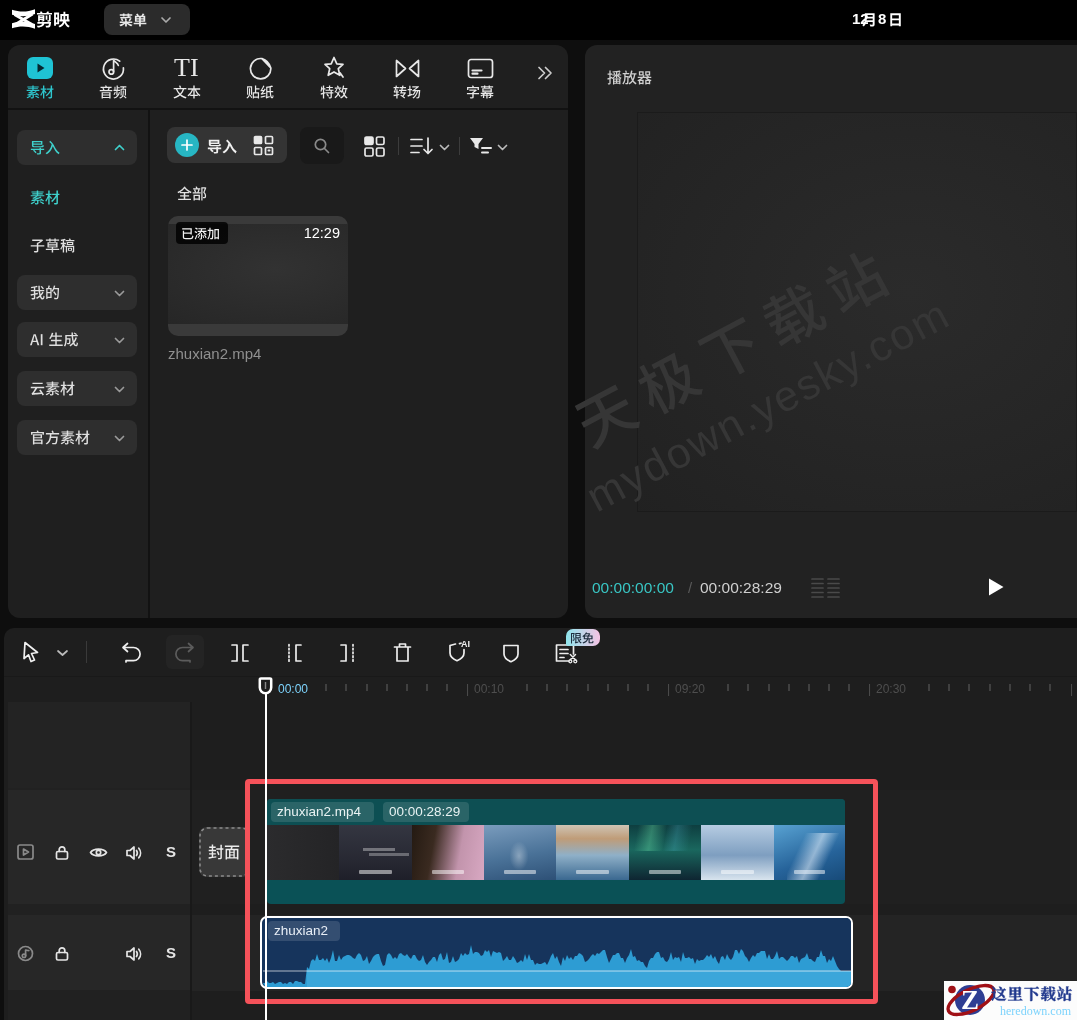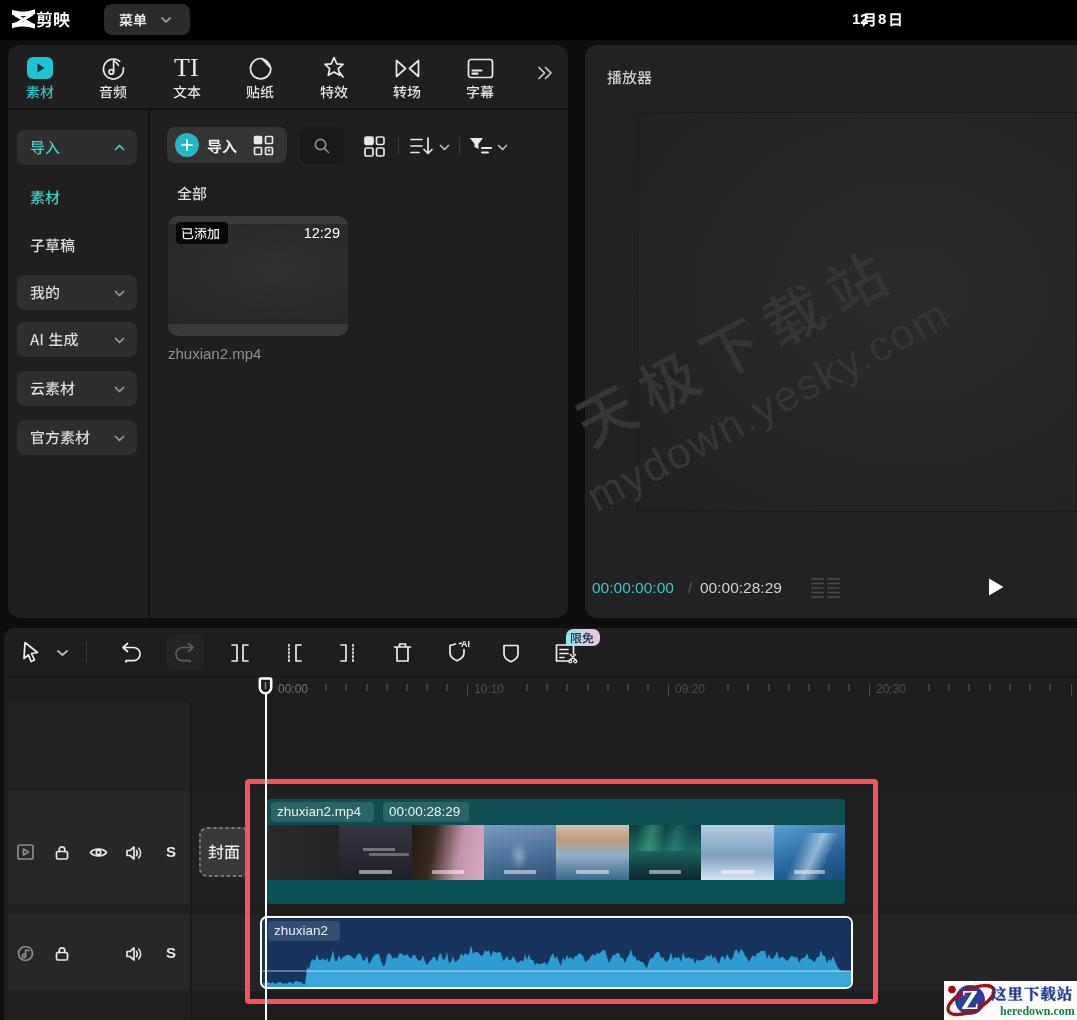--- a/index.html
+++ b/index.html
@@ -295,23 +295,23 @@
 <div class="a" style="left:808px;top:684px;width:1.5px;height:7px;background:#404040"></div>
 <div class="a" style="left:828px;top:684px;width:1.5px;height:7px;background:#404040"></div>
 <div class="a" style="left:848px;top:684px;width:1.5px;height:7px;background:#404040"></div>
 <div class="a" style="left:928px;top:684px;width:1.5px;height:7px;background:#404040"></div>
 <div class="a" style="left:948px;top:684px;width:1.5px;height:7px;background:#404040"></div>
 <div class="a" style="left:968px;top:684px;width:1.5px;height:7px;background:#404040"></div>
 <div class="a" style="left:989px;top:684px;width:1.5px;height:7px;background:#404040"></div>
 <div class="a" style="left:1009px;top:684px;width:1.5px;height:7px;background:#404040"></div>
 <div class="a" style="left:1029px;top:684px;width:1.5px;height:7px;background:#404040"></div>
 <div class="a" style="left:1049px;top:684px;width:1.5px;height:7px;background:#404040"></div>
-<div class="a" style="left:278px;top:682px;color:#737373;font-size:12px">00:00</div>
+<div class="a" style="left:278px;top:682px;color:#7dd3fc;font-size:12px">00:00</div>
 <div class="a" style="left:466px;top:682px;color:#4e4e4e;font-size:12px">|</div>
-<div class="a" style="left:474px;top:682px;color:#4e4e4e;font-size:12px">10:10</div>
+<div class="a" style="left:474px;top:682px;color:#4e4e4e;font-size:12px">00:10</div>
 <div class="a" style="left:667px;top:682px;color:#4e4e4e;font-size:12px">|</div>
 <div class="a" style="left:675px;top:682px;color:#4e4e4e;font-size:12px">09:20</div>
 <div class="a" style="left:868px;top:682px;color:#4e4e4e;font-size:12px">|</div>
 <div class="a" style="left:876px;top:682px;color:#4e4e4e;font-size:12px">20:30</div>
 <div class="a" style="left:1070px;top:682px;color:#4e4e4e;font-size:12px">|</div>
 <div class="a" style="left:8px;top:702px;width:182px;height:318px;background:#212121"></div>
 <div class="a" style="left:8px;top:702px;width:182px;height:86px;background:#232323"></div>
 <div class="a" style="left:8px;top:790px;width:182px;height:114px;background:#272727"></div>
 <div class="a" style="left:8px;top:915px;width:182px;height:75px;background:#272727"></div>
 <div class="a" style="left:190px;top:702px;width:2px;height:318px;background:#191919"></div>
@@ -409,21 +409,21 @@
 <circle cx="8" cy="8.5" r="3.8" fill="#9e1016"></circle>
 <text x="26" y="28" font-family="Liberation Serif" font-size="27" font-weight="bold" fill="#fff" text-anchor="middle">Z</text>
 </svg>
 <svg style="position:absolute;left:991px;top:986px;width:82.2px;height:15.5px;color:#223a8e;z-index:62;" viewBox="0 0 530 100" preserveAspectRatio="none">
     <use href="#gs8fd9" x="0" stroke="currentColor" stroke-width="3"></use>
     <use href="#gs91cc" x="106" stroke="currentColor" stroke-width="3"></use>
     <use href="#gs4e0b" x="212" stroke="currentColor" stroke-width="3"></use>
     <use href="#gs8f7d" x="318" stroke="currentColor" stroke-width="3"></use>
     <use href="#gs7ad9" x="424" stroke="currentColor" stroke-width="3"></use>
   </svg>
-<div class="a" style="left:1000px;top:1004px;color:#15803d;font-size:12px;font-weight:bold;font-family:'Liberation Serif',serif;z-index:61">heredown.com</div>
+<div class="a" style="left:1000px;top:1004px;color:#7dd3fc;font-size:12px;font-weight:normal;font-family:'Liberation Serif',serif;z-index:61">heredown.com</div>
 <svg style="position:absolute;width:0;height:0">
     <defs>
       <path id="gb5165" fill="currentColor" d="M27.1 14.0C33.4 18.2 38.5 23.5 42.8 29.5C36.9 56.0 24.6 75.4 3.2 86.0C6.4 88.3 12.0 93.3 14.2 95.8C32.3 85.1 44.7 68.2 52.6 45.3C62.8 64.1 71.4 84.6 92.0 96.1C92.7 92.4 95.9 85.6 97.8 82.3C65.5 61.9 66.6 26.9 34.6 3.6Z"></path>
       <path id="gb526a" fill="currentColor" d="M57.0 26.4V51.8H67.0V26.4ZM75.9 24.1V53.6C75.9 54.7 75.5 55.0 74.3 55.0C73.2 55.1 69.5 55.1 66.2 54.9C67.2 57.1 68.5 60.2 69.0 62.6C74.9 62.6 79.1 62.6 82.2 61.4C85.4 60.2 86.3 58.4 86.3 53.9V24.1ZM65.6 2.6C64.6 5.4 62.5 9.1 60.7 12.0H33.8L38.3 11.2C37.6 8.7 35.7 5.0 33.8 2.5L22.6 4.5C24.0 6.7 25.4 9.7 26.2 12.0H6.0V21.0H94.2V12.0H72.7C74.3 9.8 76.0 7.3 77.7 4.6ZM8.1 64.9V74.3H36.9C33.7 81.4 26.3 85.3 4.4 87.4C6.4 89.8 9.1 94.5 9.9 97.4C37.1 93.7 45.9 86.6 49.5 74.3H76.1C75.2 81.3 74.1 84.8 72.7 86.0C71.6 86.7 70.6 86.8 68.6 86.8C66.4 86.8 60.9 86.8 55.7 86.3C57.5 89.1 58.9 93.4 59.0 96.5C64.9 96.7 70.4 96.7 73.6 96.4C77.2 96.2 79.9 95.4 82.3 93.1C85.2 90.2 87.0 83.6 88.4 69.3C88.6 67.9 88.9 64.9 88.9 64.9ZM39.2 32.0V35.9H22.2V32.0ZM12.4 25.0V62.2H22.2V52.3H39.2V54.2C39.2 55.1 38.9 55.4 38.0 55.4C37.1 55.4 34.4 55.4 31.9 55.3C32.9 57.1 34.0 59.8 34.5 62.0C39.2 62.0 43.0 62.0 45.6 60.9C48.2 59.7 49.0 58.1 49.0 54.2V25.0ZM39.2 42.1V46.0H22.2V42.1Z"></path>
       <path id="gb5355" fill="currentColor" d="M25.4 45.8H43.6V52.7H25.4ZM56.0 45.8H75.0V52.7H56.0ZM25.4 29.9H43.6V36.7H25.4ZM56.0 29.9H75.0V36.7H56.0ZM68.2 3.8C66.2 8.8 62.8 15.2 59.5 20.1H38.0L42.4 18.0C40.4 13.8 35.8 7.8 32.0 3.4L21.6 8.1C24.5 11.6 27.7 16.3 29.8 20.1H13.7V62.5H43.6V69.1H4.8V80.2H43.6V96.7H56.0V80.2H95.5V69.1H56.0V62.5H87.4V20.1H73.1C75.8 16.4 78.8 12.0 81.6 7.7Z"></path>
       <path id="gb5bfc" fill="currentColor" d="M18.9 72.5C25.3 77.2 33.0 84.2 36.1 89.0L44.9 80.8C42.1 76.9 36.6 72.1 31.2 68.1H61.7V84.4C61.7 85.9 61.1 86.4 59.0 86.4C57.1 86.4 49.1 86.4 43.0 86.1C44.6 89.1 46.4 93.7 47.0 96.9C56.3 96.9 63.1 96.8 67.8 95.3C72.6 93.8 74.2 90.9 74.2 84.7V68.1H94.7V57.0H74.2V51.2H61.7V57.0H5.6V68.1H23.7ZM12.2 11.7V34.7C12.2 46.3 18.2 49.1 37.7 49.1C42.4 49.1 68.1 49.1 72.9 49.1C87.2 49.1 91.8 46.8 93.4 36.7C89.9 36.2 85.1 34.9 82.1 33.3C81.2 38.6 79.5 39.4 71.8 39.4C65.3 39.4 42.6 39.4 37.5 39.4C26.8 39.4 24.8 38.7 24.8 34.5V32.8H82.7V5.7H12.2ZM24.8 15.9H70.9V22.5H24.8Z"></path>
       <path id="gb65e5" fill="currentColor" d="M27.7 54.5H72.3V77.1H27.7ZM27.7 42.7V21.2H72.3V42.7ZM15.4 9.1V95.8H27.7V89.2H72.3V95.6H85.2V9.1Z"></path>
       <path id="gb6620" fill="currentColor" d="M61.5 3.9V18.0H43.1V50.5H38.1V61.3H59.4C56.3 72.0 48.9 81.3 32.0 87.7C34.4 89.7 38.0 94.1 39.5 96.6C55.6 90.3 64.0 81.2 68.3 70.6C73.1 82.4 80.2 91.7 90.6 97.3C92.3 94.3 95.8 89.9 98.3 87.7C87.4 82.8 80.0 73.1 75.7 61.3H97.3V50.5H92.5V18.0H72.5V3.9ZM53.7 50.5V28.7H61.5V42.5C61.5 45.2 61.4 47.9 61.2 50.5ZM81.4 50.5H72.3C72.4 47.9 72.5 45.2 72.5 42.5V28.7H81.4ZM25.1 48.3V67.1H17.3V48.3ZM25.1 37.8H17.3V20.2H25.1ZM6.4 9.4V86.7H17.3V77.8H35.9V9.4Z"></path>
       <path id="gb6708" fill="currentColor" d="M18.7 7.8V40.8C18.7 56.1 17.4 75.4 2.1 88.3C4.8 90.0 9.6 94.5 11.4 97.0C20.8 89.2 25.8 78.2 28.4 67.0H71.3V81.5C71.3 83.6 70.6 84.4 68.2 84.4C65.9 84.4 57.6 84.5 50.5 84.1C52.4 87.4 54.8 93.2 55.5 96.7C65.9 96.7 72.9 96.5 77.7 94.4C82.3 92.4 84.1 88.9 84.1 81.7V7.8ZM31.1 19.5H71.3V31.7H31.1ZM31.1 43.1H71.3V55.3H30.4C30.8 51.1 31.0 46.9 31.1 43.1Z"></path>
       <path id="gb83dc" fill="currentColor" d="M12.3 43.7C15.7 48.2 19.1 54.3 20.3 58.3L30.9 54.0C29.6 49.9 25.9 44.0 22.3 39.7ZM77.9 35.7C75.7 41.4 71.5 49.2 68.1 54.2L77.6 58.1C81.2 53.6 86.0 46.6 90.3 40.0ZM80.6 22.7C78.3 23.2 75.7 23.7 72.9 24.2V19.6H94.8V9.1H72.9V3.0H60.7V9.1H39.6V3.0H27.4V9.1H5.5V19.6H27.4V25.6H39.6V19.6H60.7V24.3H72.0C54.6 27.0 29.9 28.5 7.9 28.8C9.0 31.3 10.4 36.1 10.6 39.0C36.9 38.9 68.2 37.0 90.2 32.0ZM40.2 41.5C42.4 45.3 44.5 50.3 45.2 53.8H43.6V60.6H5.5V71.1H33.4C25.0 76.9 13.5 81.7 2.4 84.3C5.1 86.9 8.8 91.7 10.6 94.8C22.4 91.1 34.5 84.4 43.6 76.3V97.0H56.1V76.2C64.9 84.5 76.8 91.1 88.9 94.6C90.7 91.5 94.3 86.6 97.0 84.1C85.4 81.7 73.5 77.0 65.2 71.1H94.8V60.6H56.1V53.8H47.4L56.4 50.8C55.7 47.2 53.2 42.0 50.6 38.1Z"></path>

